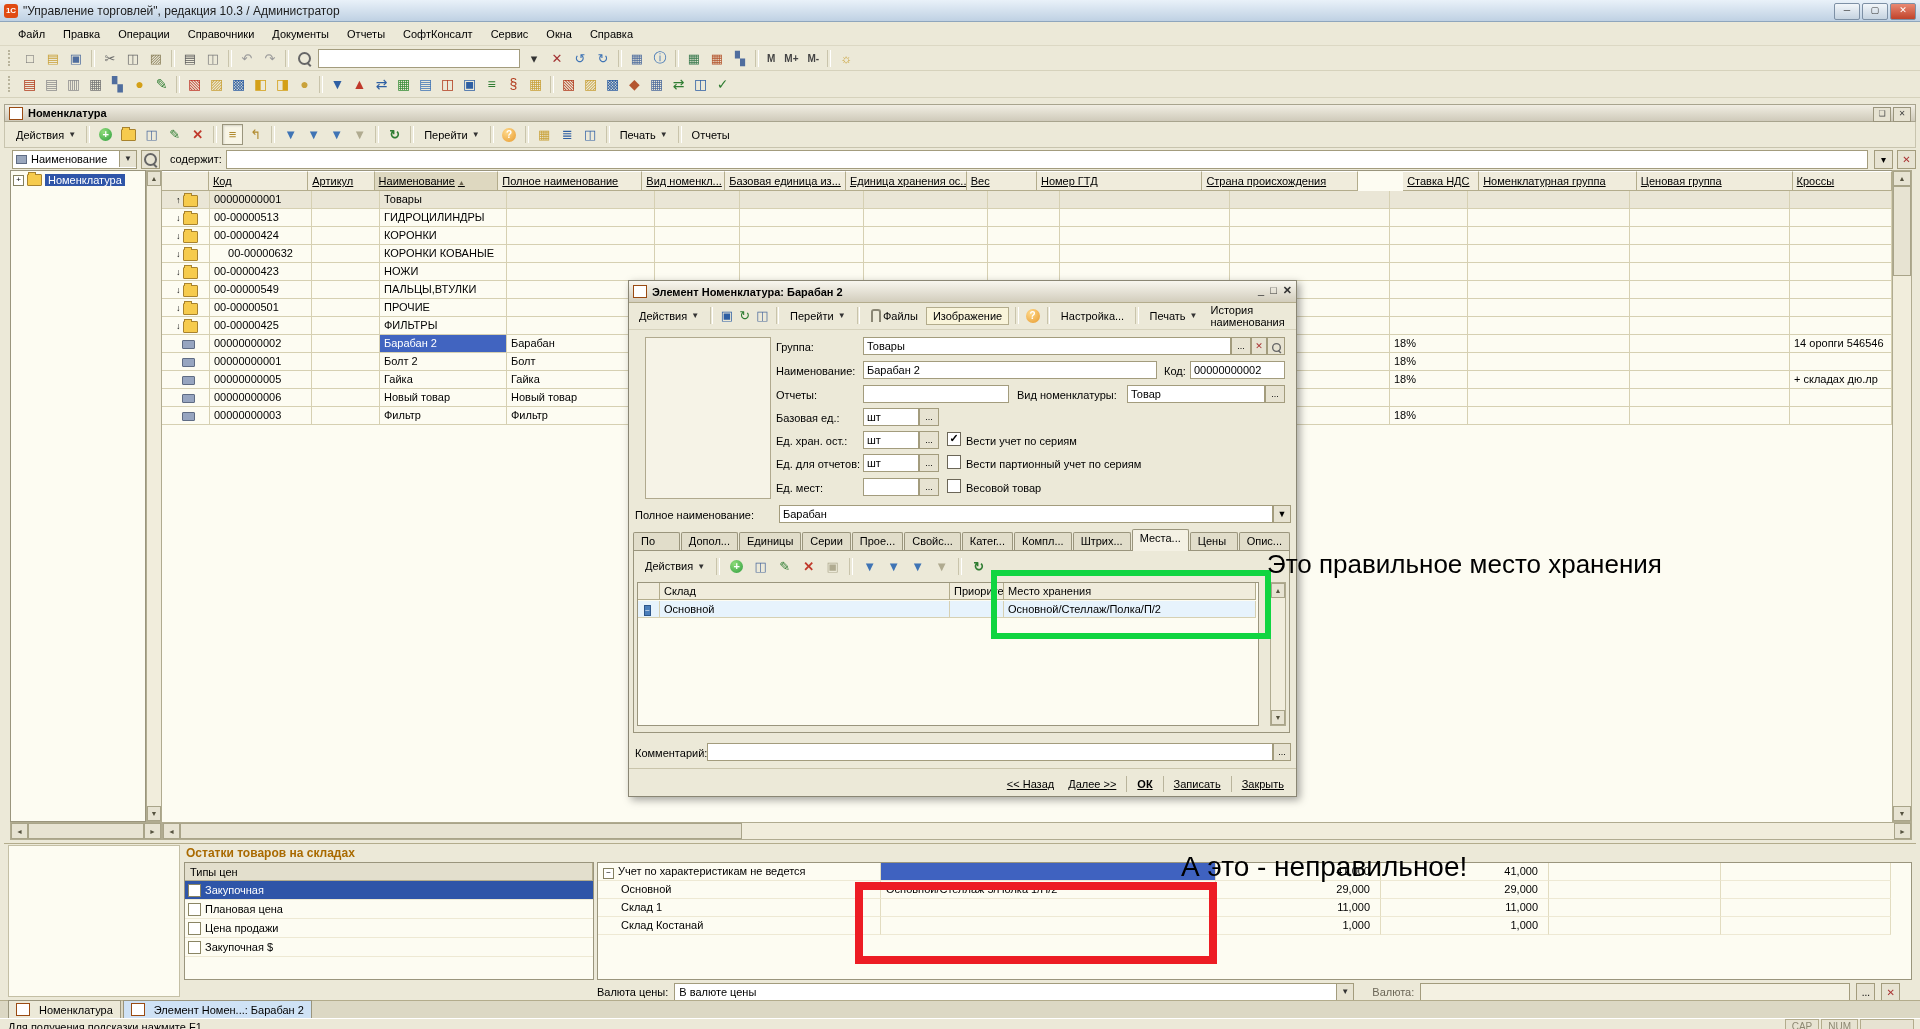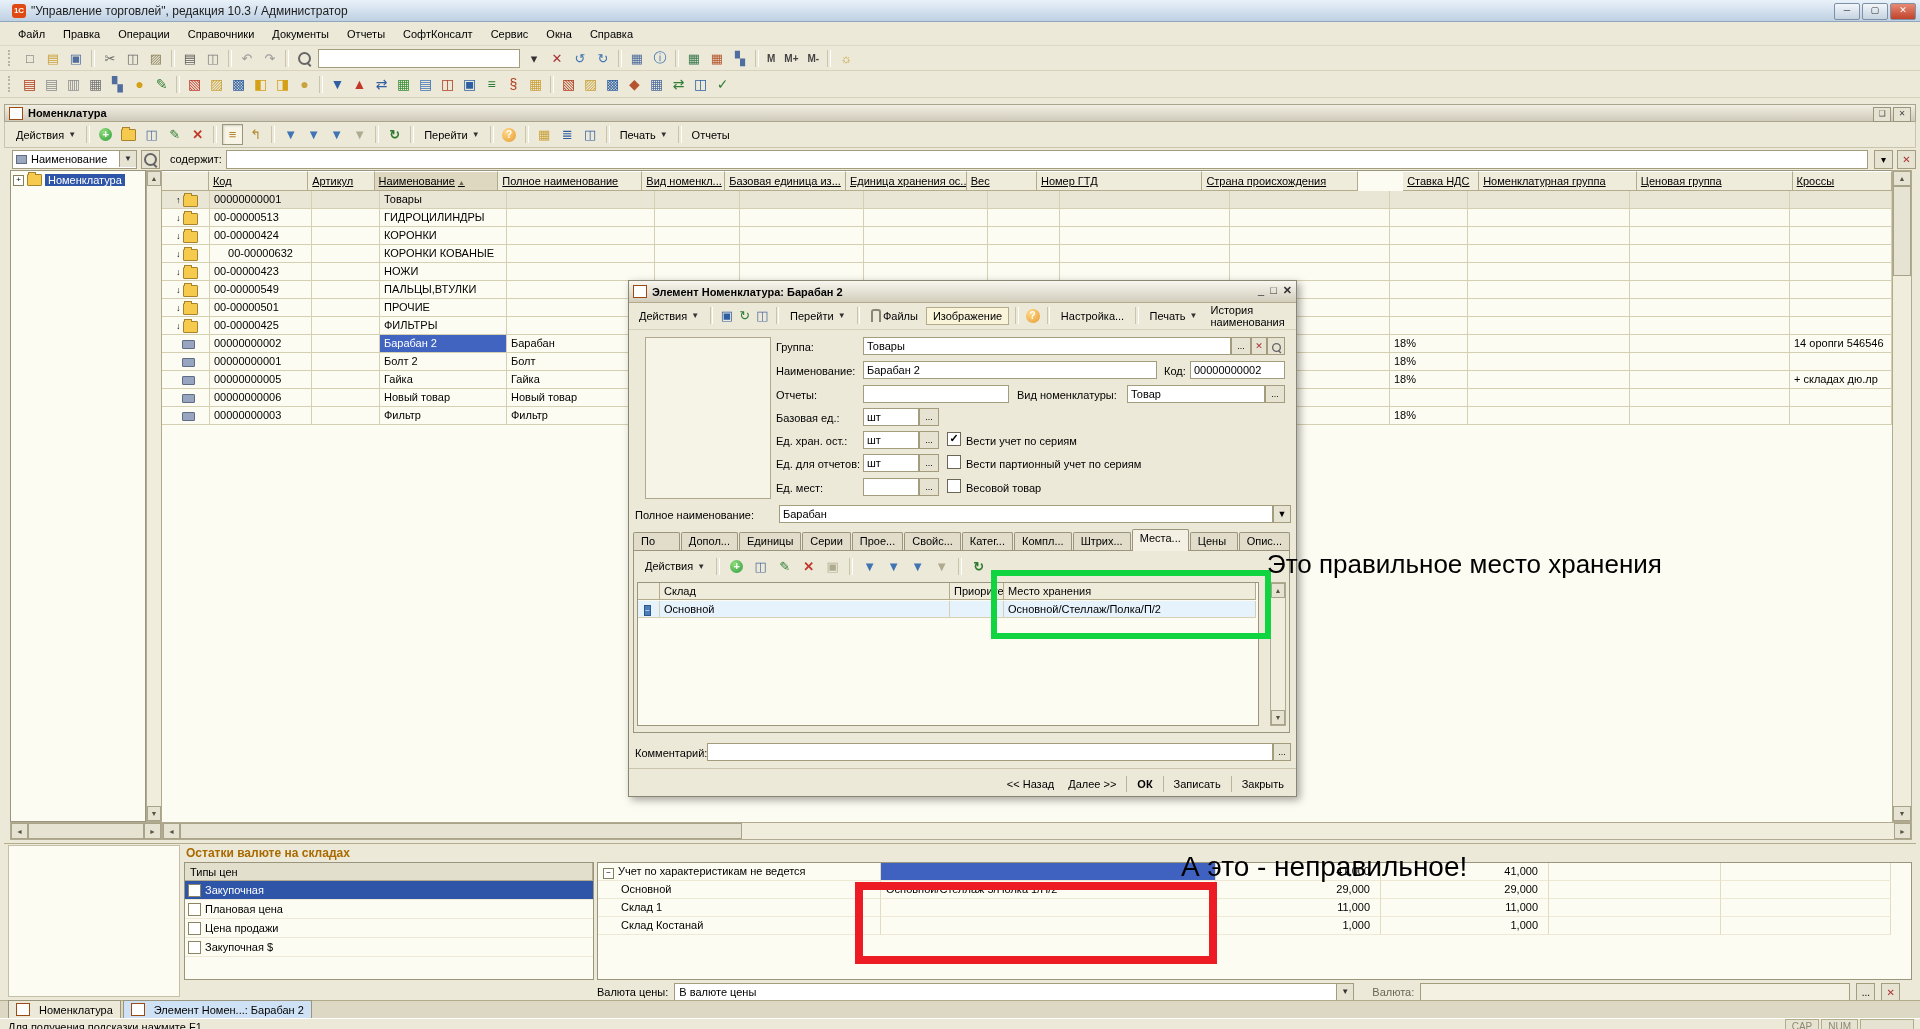--- a/index.html
+++ b/index.html
@@ -3,21 +3,21 @@
 <meta charset="utf-8">
 <style>
   html,body{margin:0;padding:0;width:1920px;height:1029px;overflow:hidden;
     font-family:"Liberation Sans",sans-serif;font-size:11px;background:#ece9d8;color:#000;}
   #app{position:relative;width:1920px;height:1029px;}
   .abs{position:absolute;}
   
   #titlebar{left:0;top:0;width:1920px;height:22px;background:linear-gradient(#e9f1f9,#bfd1e3);
     border-bottom:1px solid #8fa6bd;display:flex;align-items:center;padding-left:4px;box-sizing:border-box;}
   #titlebar .appicon{width:14px;height:14px;background:#e04a12;border-radius:3px;color:#fff;
-    font-size:8px;font-weight:bold;text-align:center;line-height:14px;margin-right:5px;margin-left:8px;}
+    font-size:8px;font-weight:bold;text-align:center;line-height:14px;margin-right:5px;}
   #titlebar .ttl{font-size:12px;color:#1c1c1c;}
   .winbtns{position:absolute;right:4px;top:3px;display:flex;gap:2px;}
   .winbtn{width:24px;height:15px;border:1px solid #7d90a5;border-radius:2px;
     background:linear-gradient(#f2f6fa,#c5d3e0);font-size:9px;line-height:13px;text-align:center;color:#333;}
   .winbtn.close{background:linear-gradient(#e98973,#c0432b);color:#fff;}
   #menubar{left:0;top:22px;width:1920px;height:24px;background:#ece9d8;border-bottom:1px solid #dcd8c4;
     display:flex;align-items:center;padding-left:10px;box-sizing:border-box;gap:2px;}
   .mi{padding:3px 8px;}
   .toolbar{left:0;width:1920px;background:#ece9d8;display:flex;align-items:center;
     border-bottom:1px solid #d6d2bc;box-sizing:border-box;padding-left:8px;gap:1px;}
@@ -135,21 +135,21 @@
   #placestoolbar{position:absolute;left:3px;top:3px;right:3px;height:24px;display:flex;align-items:center;gap:3px;padding-left:3px;}
   #placestable{position:absolute;left:3px;top:31px;width:622px;height:144px;background:#fdfcf2;border:1px solid #9a957d;box-sizing:border-box;}
   .pc{border-right:1px solid #b3ac8c;border-bottom:1px solid #b3ac8c;background:#f0ecdc;box-sizing:border-box;
     padding:2px 4px 0 4px;white-space:nowrap;overflow:hidden;height:17px;}
   .pd{border-right:1px solid #d6d0b2;border-bottom:1px solid #d6d0b2;box-sizing:border-box;
     padding:2px 4px 0 4px;white-space:nowrap;overflow:hidden;height:17px;background:#e7f3fc;}
   .wavebox{width:12px;height:10px;background:#4a7ebb;border:1px solid #2d568a;color:#fff;font-size:8px;
     line-height:9px;text-align:center;margin:1px 0 0 2px;}
   #dlgbuttons{position:absolute;left:0;right:0;top:487px;height:29px;border-top:1px solid #c9c4ab;
     display:flex;align-items:center;justify-content:flex-end;padding-right:8px;gap:6px;}
-  .dlgbtn{padding:3px 4px;}
+  .dlgbtn{padding:3px 4px;text-decoration:underline;}
   .bsep{width:1px;height:16px;background:#b9b49c;}
   
   .annot{position:absolute;z-index:90;font-size:26px;}
   
   #taskbar{left:0;top:1000px;width:1920px;height:18px;background:#dcd8c4;border-top:1px solid #b3ac8c;
     display:flex;align-items:flex-end;padding-left:8px;gap:2px;box-sizing:border-box;}
   .task{display:flex;align-items:center;gap:4px;border:1px solid #9a957d;border-bottom:none;
     background:#ece9d8;padding:1px 7px;height:15px;}
   .task.active{background:#cfe2f5;}
   #statusbar{left:0;top:1018px;width:1920px;height:16px;background:#ece9d8;border-top:1px solid #fff;
@@ -630,21 +630,21 @@
       <div class="scrbtnh">►</div>
   </div>
   <div class="abs hscroll" style="left:162px;top:822px;width:1750px;height:18px;">
     <div class="scrbtnh">◄</div>
       <div class="thumbh" style="width:560px"></div>
     <div style="flex:1"></div>
       <div class="scrbtnh">►</div>
   </div>
 
   <div class="abs" id="stockheaderbar">
-    <span class="sectiontitle">Остатки валюте на складах</span>
+    <span class="sectiontitle">Остатки товаров на складах</span>
   </div>
   <div class="abs" id="leftpane"></div>
   <div class="abs" id="pricetypes">
     <div class="bh">Типы цен</div>
     <div id="pricetypesrows">
         <div class="prow sel">
           <span class="ptico"></span>
           <span>Закупочная</span>
         </div>
         <div class="prow">

